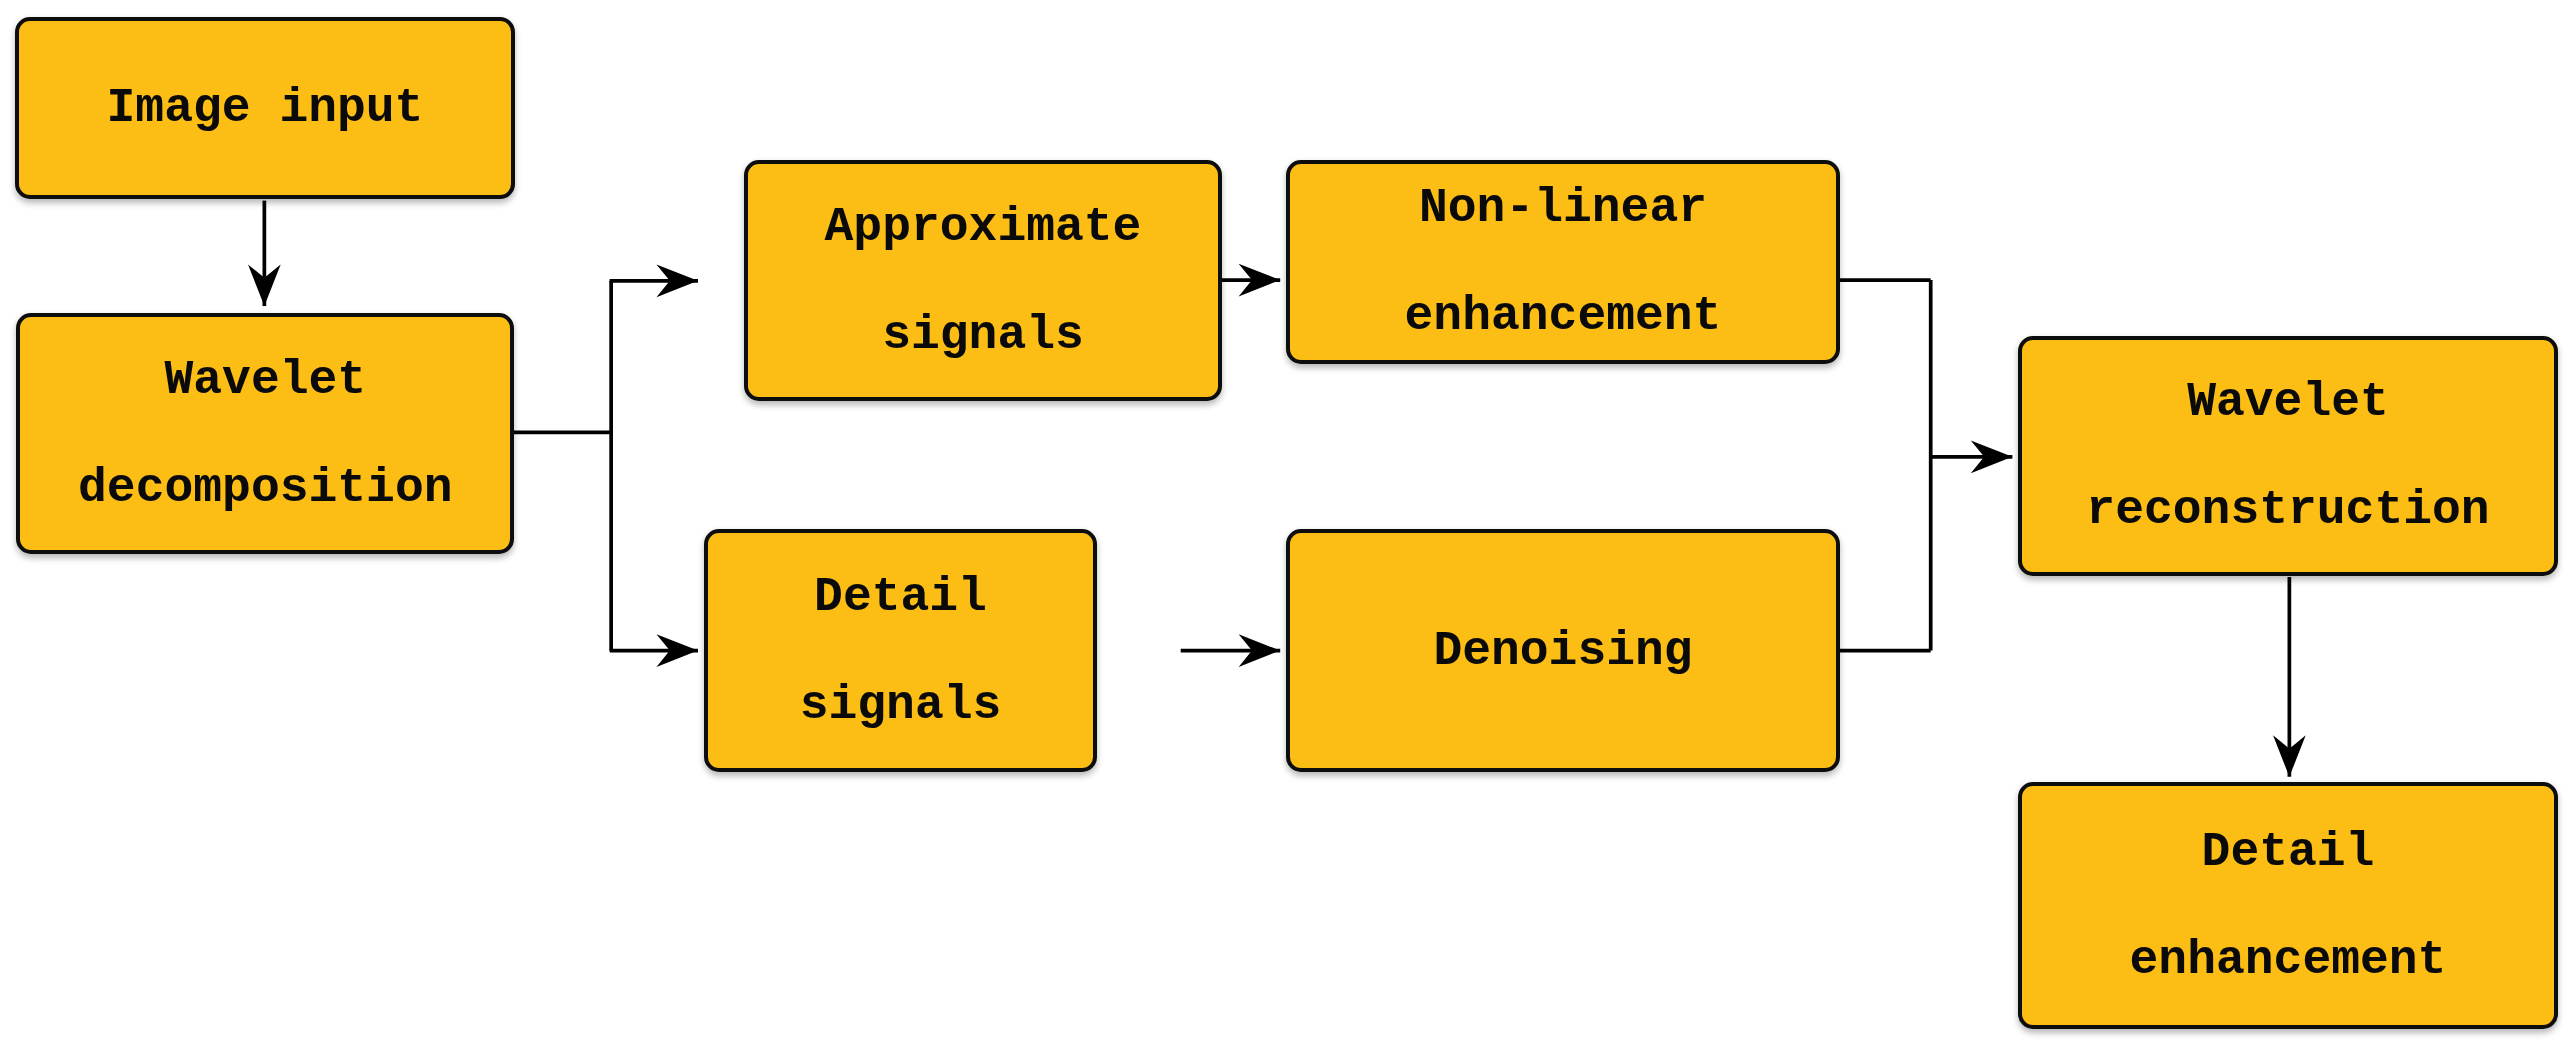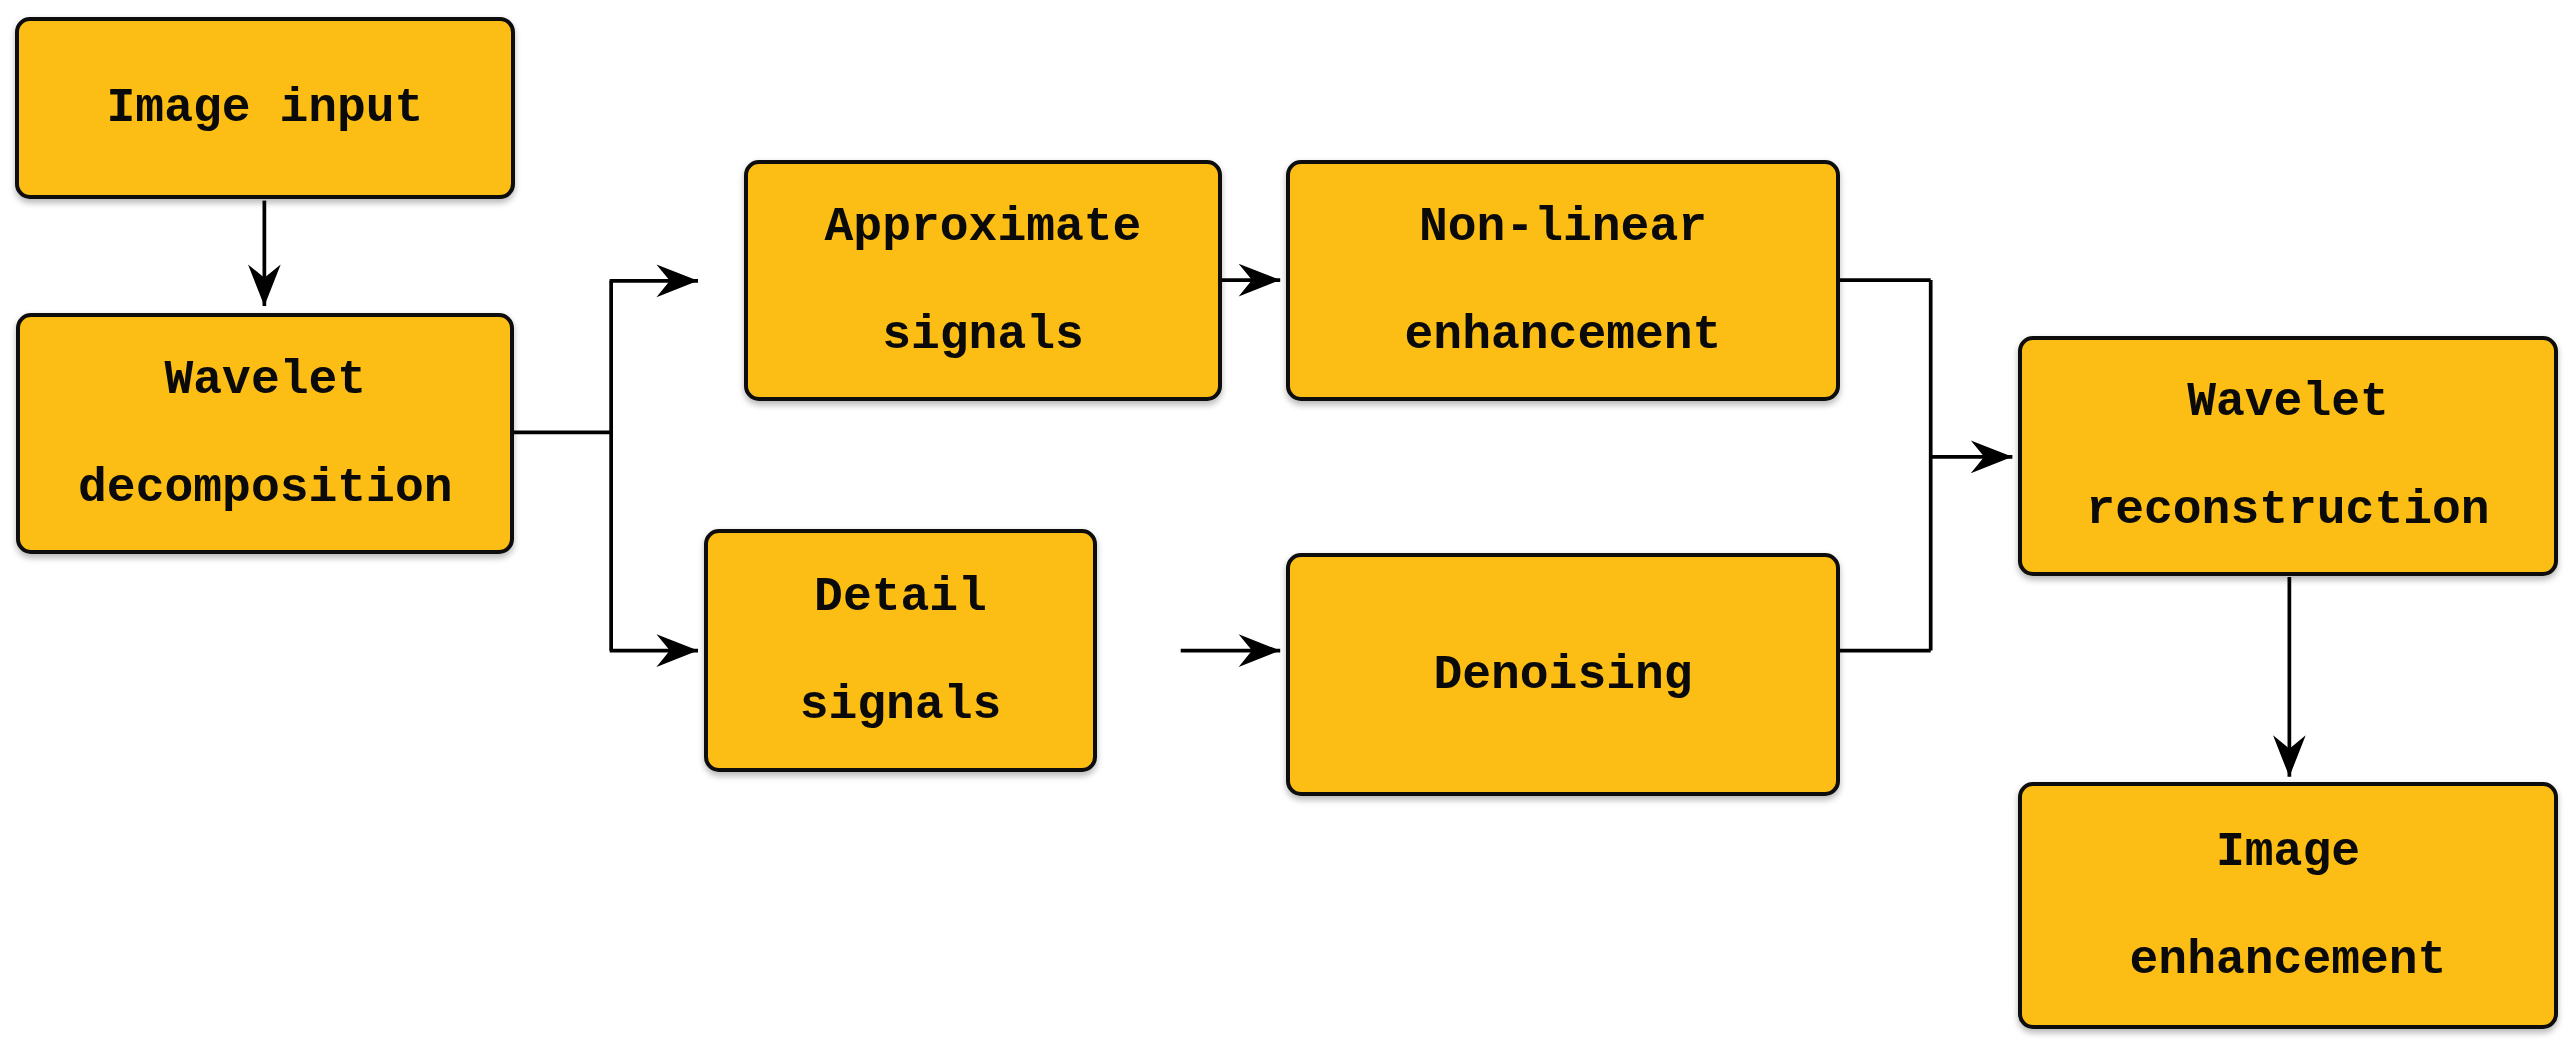--- a/index.html
+++ b/index.html
@@ -96,37 +96,37 @@
   <div class="node" style="left:16.3px;  top:313px;  width:498px; height:241px;">
     <span class="node-label">Wavelet
 decomposition</span>
   </div>
 
   <div class="node" style="left:704px; top:160px;  width:478px; height:241px;margin-left:40px;">
     <span class="node-label">Approximate
 signals</span>
   </div>
 
-  <div class="node" style="left:1286px; top:160px; width:554px; height:241px;">
+  <div class="node" style="left:1286px; top:160px; width:554px; height:204px;">
     <span class="node-label">Non-linear
 enhancement</span>
   </div>
 
   <div class="node" style="left:704px; top:529px;  width:393px; height:243px;">
     <span class="node-label">Detail signals</span>
   </div>
 
-  <div class="node" style="left:1286px; top:553px; width:554px; height:243px;">
+  <div class="node" style="left:1286px; top:529px; width:554px; height:243px;">
     <span class="node-label">Denoising</span>
   </div>
 
   <div class="node" style="left:2018px; top:336px; width:540px; height:240px;">
     <span class="node-label">Wavelet
 reconstruction</span>
   </div>
 
   <div class="node" style="left:2018px; top:782px; width:540px; height:247px;">
-    <span class="node-label">Image
+    <span class="node-label">Detail
 enhancement</span>
   </div>
 
 </div>
 
 
 </body></html>

